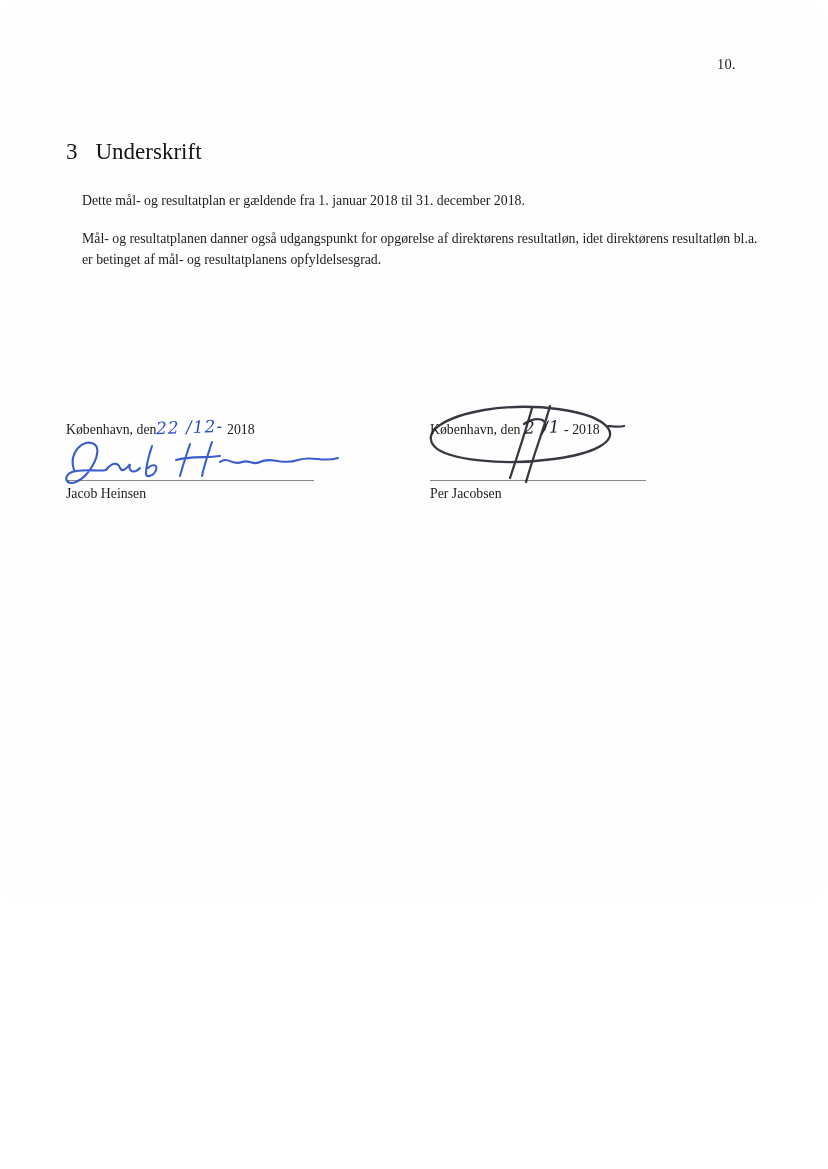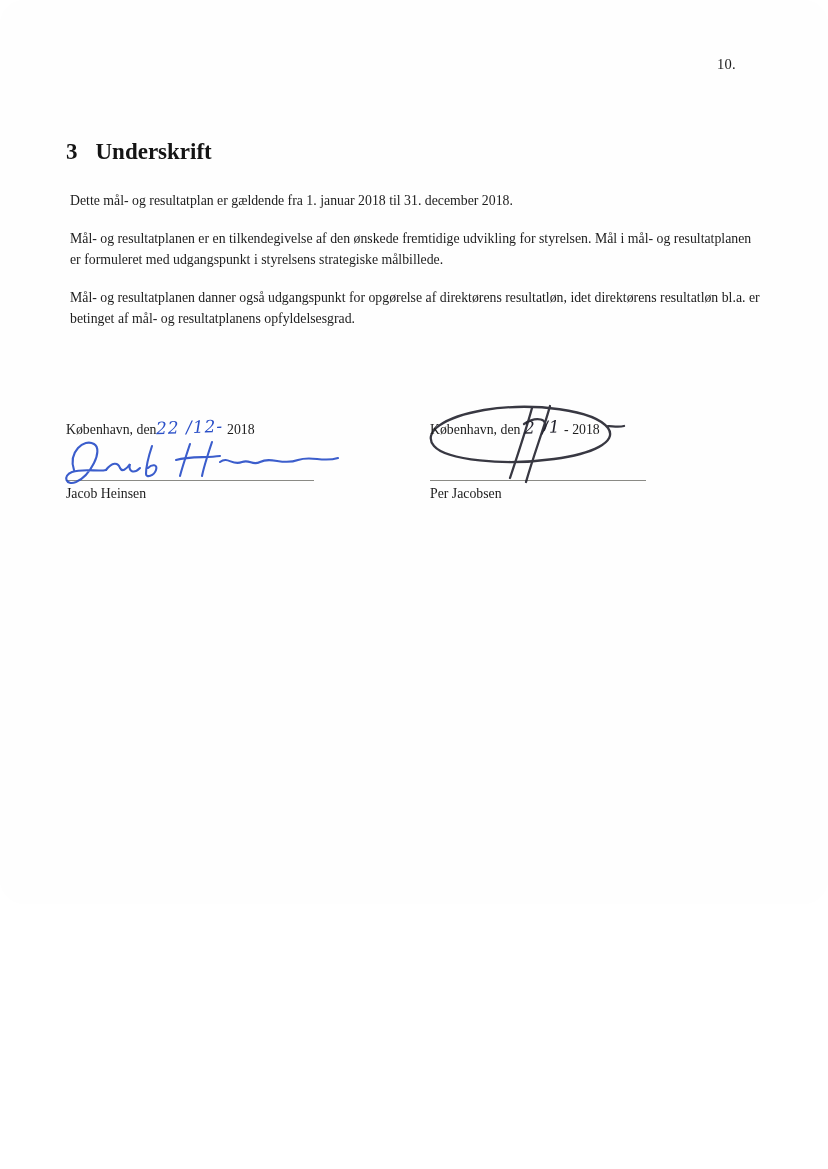--- a/index.html
+++ b/index.html
@@ -22,37 +22,37 @@
     top: 56px;
     right: 92px;
     font-size: 14.5px;
     letter-spacing: 0.3px;
   }
   .heading {
     position: absolute;
     top: 124px;
     left: 66px;
     font-size: 23px;
-    font-weight: 700;
+    font-weight: 400;
     color: #141414;
   }
   .heading .h-num {
     display: inline-block;
     margin-right: 18px;
   }
   .content {
     position: absolute;
     top: 190px;
     left: 66px;
     width: 698px;
     font-size: 13.8px;
     line-height: 21px;
   }
   .content p {
-    margin: 0 0 17px 4px;
+    margin: 0 0 17px 16px;
   }
   .sig-section {
     position: absolute;
     top: 418px;
     left: 66px;
     width: 700px;
     font-size: 13.8px;
   }
   .sig-col {
     position: absolute;
@@ -96,21 +96,20 @@
 <body>
 
 <div class="page">
 
   <div class="page-number">10.</div>
 
   <h1 class="heading"><span class="h-num">3</span><span>Underskrift</span></h1>
 
   <div class="content">
     <p>Dette mål- og resultatplan er gældende fra 1. januar 2018 til 31. december 2018.</p>
-    <p>Mål- og resultatplanen er en tilkendegivelse af den ønskede fremtidige udvikling for styrelsen. Mål i mål- og resultatplanen er formuleret med udgangspunkt i styrelsens strategiske målbillede.</p>
     <p>Mål- og resultatplanen danner også udgangspunkt for opgørelse af direktørens resultatløn, idet direktørens resultatløn bl.a. er betinget af mål- og resultatplanens opfyldelsesgrad.</p>
   </div>
 
   <div class="sig-section">
 
     <div class="sig-col left">
       <div class="sig-date"><span>København, den</span><span class="hand blue">22 /12-</span>&nbsp;<span>2018</span>
       </div>
       <div class="sig-line-area">
         <svg class="sig-svg left-ink" width="300" height="60" viewBox="0 0 300 60">

